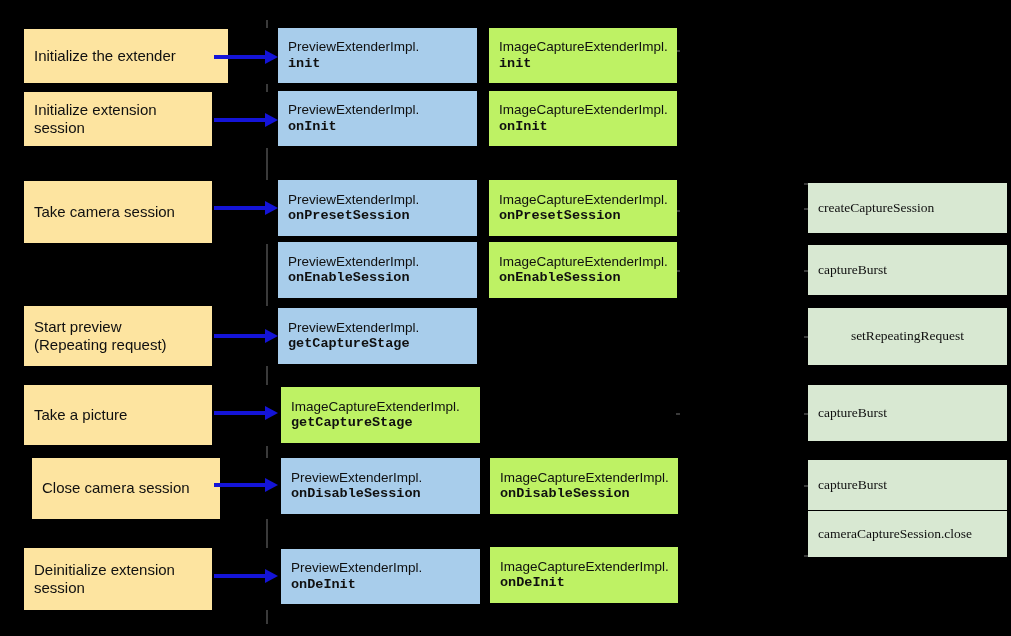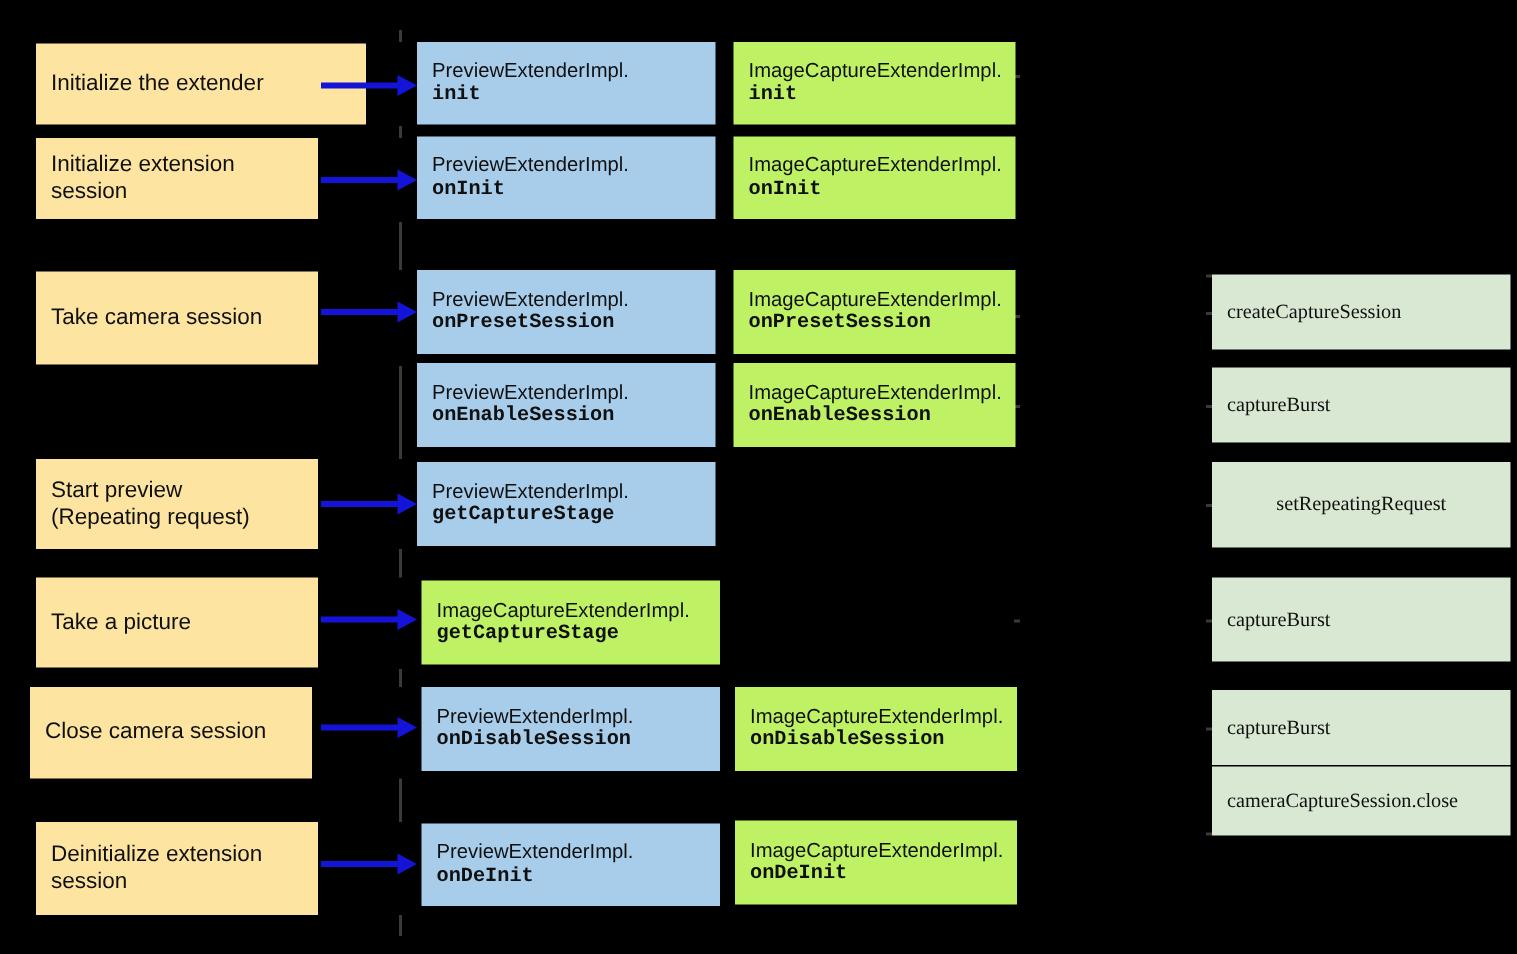--- a/index.html
+++ b/index.html
@@ -90,21 +90,21 @@
   <div class="tick" style="left:804px; top:336px; width:4px; height:2px;"></div>
   <div class="tick" style="left:804px; top:413px; width:4px; height:2px;"></div>
   <div class="tick" style="left:804px; top:485px; width:4px; height:2px;"></div>
   <div class="tick" style="left:804px; top:555px; width:4px; height:2px;"></div>
 
   <div class="tick" style="left:676px; top:50px;  width:4px; height:2px;"></div>
   <div class="tick" style="left:676px; top:210px; width:4px; height:2px;"></div>
   <div class="tick" style="left:676px; top:270px; width:4px; height:2px;"></div>
   <div class="tick" style="left:676px; top:413px; width:4px; height:2px;"></div>
 
-  <div class="box stage" style="left:24px; top:29px; width:220px; height:54px;">
+  <div class="box stage" style="left:24px; top:29px; width:204px; height:54px;">
     <div class="label">Initialize the extender</div>
   </div>
   <div class="arrow" style="left:214px; top:57px; width:64px;">
     <div class="shaft" style="width:52px;"></div>
     <div class="head" style="left:51px;"></div>
   </div>
   <div class="box api-mid" style="left:278px; top:28px; width:199px; height:55px;">
     <div class="l1">PreviewExtenderImpl.</div>
     <div class="l2">init</div>
   </div>
@@ -185,21 +185,21 @@
     <div class="head" style="left:51px;"></div>
   </div>
   <div class="box api-light" style="left:281px; top:387px; width:199px; height:56px;">
     <div class="l1">ImageCaptureExtenderImpl.</div>
     <div class="l2">getCaptureStage</div>
   </div>
   <div class="box cam" style="left:808px; top:385px; width:199px; height:56px;">
     <div>captureBurst</div>
   </div>
 
-  <div class="box stage" style="left:20px; top:458px; width:188px; height:61px;">
+  <div class="box stage" style="left:32px; top:458px; width:188px; height:61px;">
     <div class="label">Close camera session</div>
   </div>
   <div class="arrow" style="left:214px; top:485px; width:64px;">
     <div class="shaft" style="width:52px;"></div>
     <div class="head" style="left:51px;"></div>
   </div>
   <div class="box api-mid" style="left:281px; top:458px; width:199px; height:56px;">
     <div class="l1">PreviewExtenderImpl.</div>
     <div class="l2">onDisableSession</div>
   </div>

